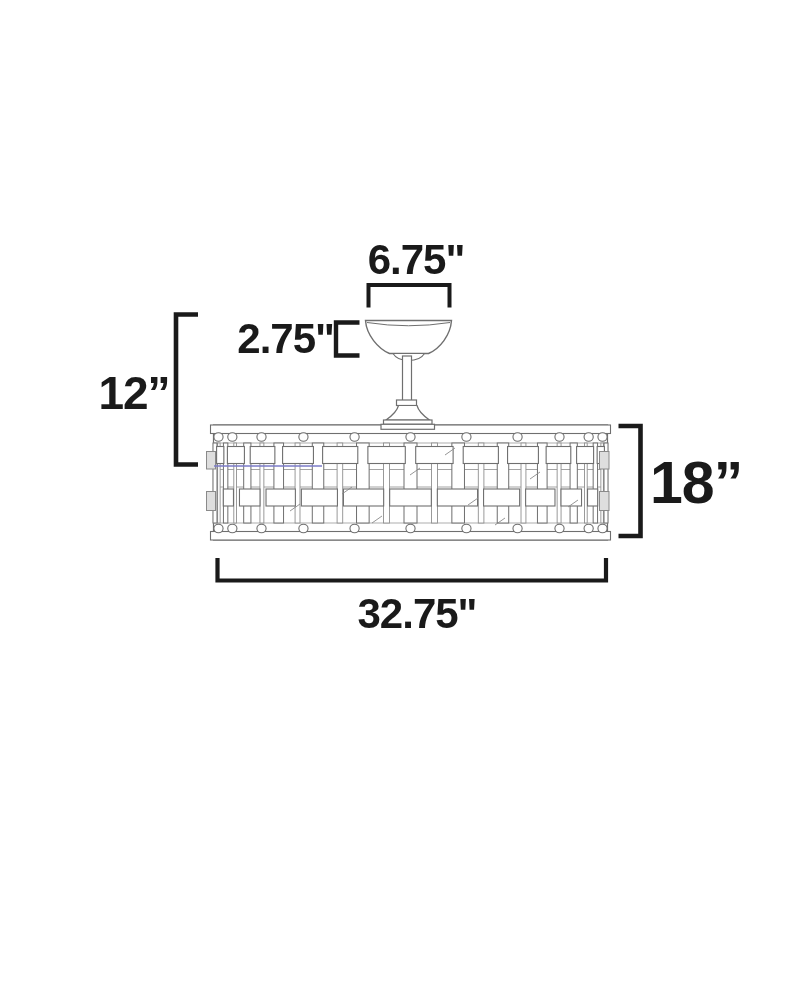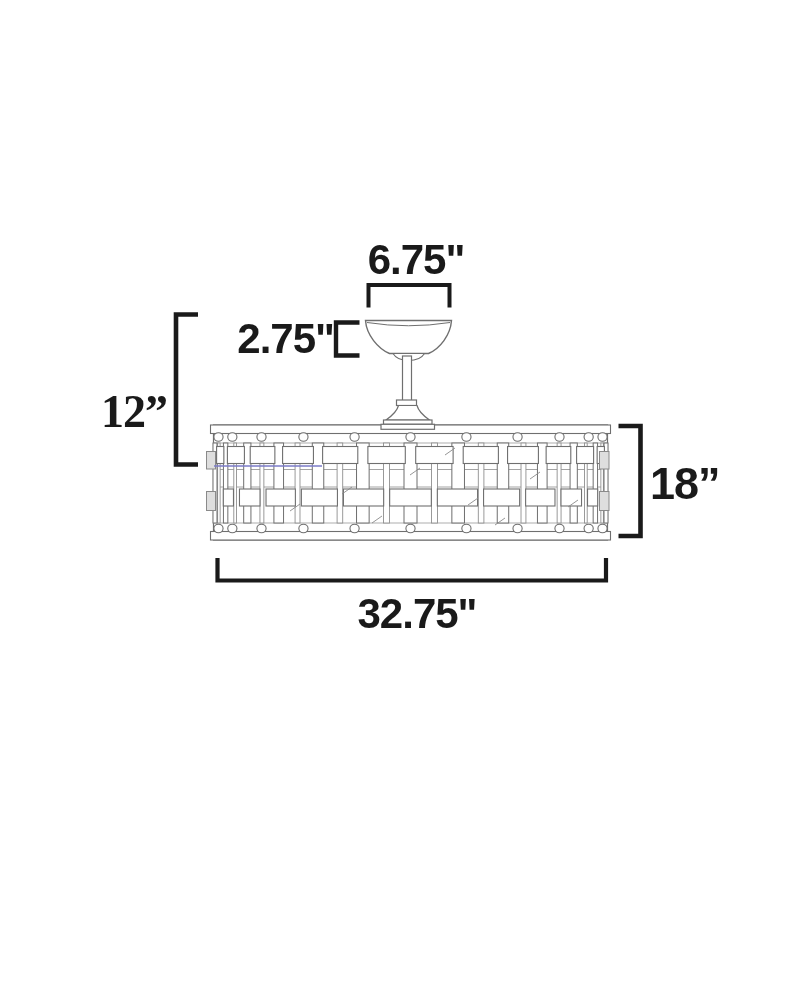--- a/index.html
+++ b/index.html
@@ -16,22 +16,22 @@
     color:#1a1a1a;
     font-family:"Liberation Sans",sans-serif;
     font-weight:600;
     font-size:42px;
     letter-spacing:-1px;
     white-space:nowrap;
     line-height:1;
   }
   #lbl-canopy-width  {left:416px;top:260px;transform:translate(-50%,-50%);}
   #lbl-canopy-height {left:334px;top:339px;transform:translate(-100%,-50%);}
-  #lbl-top-height    {left:134px;top:412px;transform:translate(-50%,-50%);font-size:46px;font-family:Liberation Serif, serif;}
-  #lbl-drum-height   {left:650px;top:483px;transform:translate(0,-50%);font-size:45px;}
+  #lbl-top-height    {left:134px;top:393px;transform:translate(-50%,-50%);font-size:46px;}
+  #lbl-drum-height   {left:650px;top:483px;transform:translate(0,-50%);font-size:59px;}
   #lbl-drum-width    {left:417px;top:614px;transform:translate(-50%,-50%);}
 </style>
 </head>
 <body>
 
 <div class="stage">
 
   <svg class="drawing" width="800" height="1000" viewBox="0 0 800 1000">
 
     <g fill="#ffffff" stroke="#6f6f6f" stroke-width="1.4">

